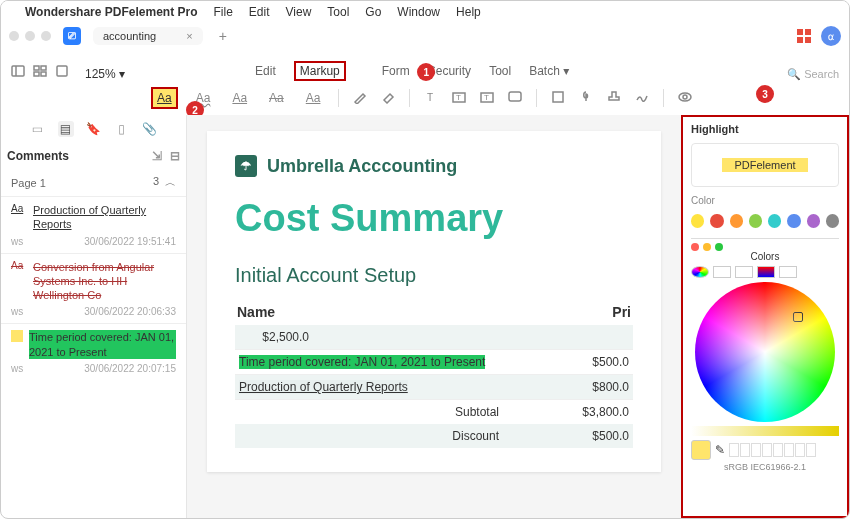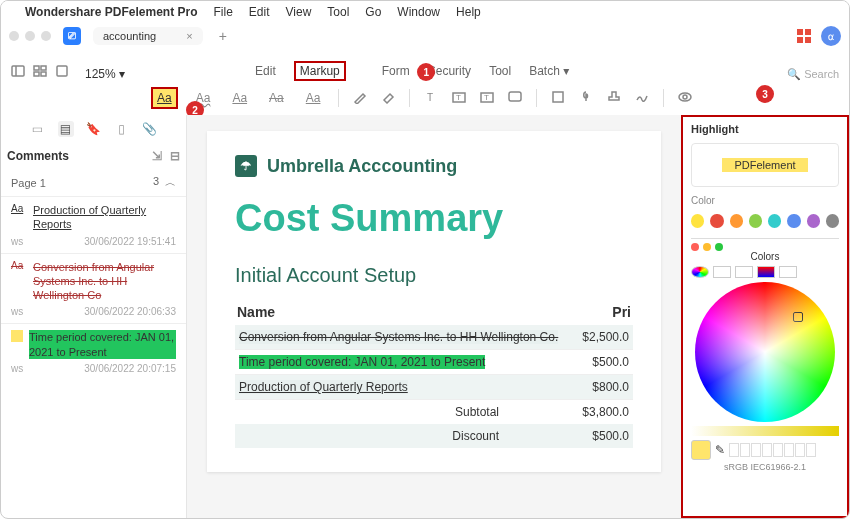--- a/index.html
+++ b/index.html
@@ -269,21 +269,20 @@
           <span>Umbrella Acccounting</span>
         </div>
       <div class="h1">Cost Summary</div>
       <div class="h2">Initial Account Setup</div>
       <div class="tbl">
         <div class="thead">
             <div class="n">Name</div>
             <div class="price">Pri</div>
           </div>
         <div class="trow" style="background:#eef4f3;">
-            <div class="n"><span style="text-decoration:line-through;">Conversion from Angular Systems Inc. to HH Wellington Co.</span></div>
             <div class="price">$2,500.0</div>
           </div>
         <div class="trow">
             <div class="n"><span class="hl">Time period covered: JAN 01, 2021 to Present</span></div>
             <div class="price">$500.0</div>
           </div>
         <div class="trow" style="background:#eef4f3;">
             <div class="n"><span style="text-decoration:underline;">Production of Quarterly Reports</span></div>
             <div class="price">$800.0</div>
           </div>

